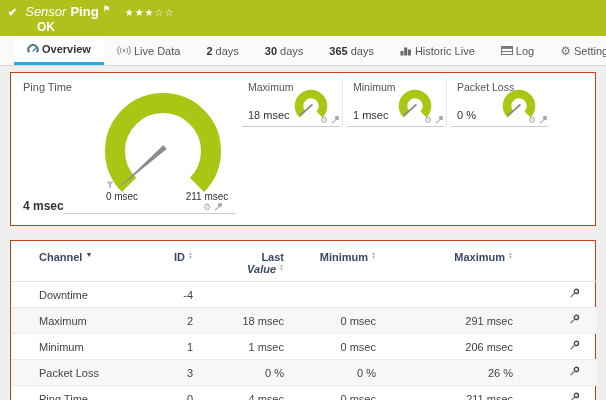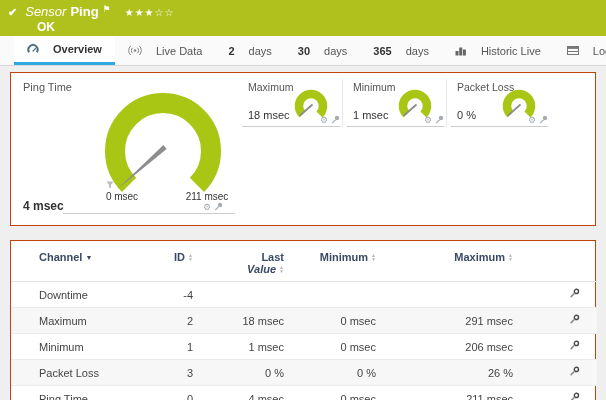--- a/index.html
+++ b/index.html
@@ -22,21 +22,21 @@
   .flag-icon { font-size:9px; vertical-align:super; position:relative; top:-4px; }
   .stars { font-size:10px; letter-spacing:1px; margin-left:10px; cursor:pointer; }
   .sh-status { font-size:12px; font-weight:bold; margin:1px 0 0 29px; }
 
   
   .tabbar {
     height:30px; background:#fafafa; border-bottom:1px solid #d9d9d9;
     display:flex; align-items:stretch; padding-left:14px;
   }
   .tab {
-    display:flex; align-items:center; gap:14px; padding:0 13px;
+    display:flex; align-items:center; gap:3px; padding:0 13px;
     color:#555; cursor:pointer; white-space:nowrap;
   }
   .tab .num { font-weight:bold; color:#333; }
   .tab.active {
     background:#fff; border-bottom:3px solid #2ba9e0; color:#333; font-weight:bold;
   }
   .tab .ticon { display:inline-flex; align-items:center; }
   .gear-glyph { font-size:12px; color:#777; font-style:normal; }
 
   
@@ -70,21 +70,21 @@
   
   .table-panel { margin-top:14px; }
   table { width:100%; border-collapse:collapse; table-layout:fixed; }
   col.c-channel{width:150px;} col.c-id{width:50px;} col.c-last{width:95px;}
   col.c-min{width:110px;} col.c-max{width:135px;} col.c-act{width:46px;}
   thead th {
     font-size:11px; font-weight:bold; color:#3a4a66; text-align:left;
     padding:10px 0 6px 0; vertical-align:top; border-bottom:1px solid #e3e3e3;
   }
   th.num, td.num { text-align:right; }
-  th .hflex { display:inline-flex; align-items:center; gap:3px; }
+  th .hflex { display:inline-flex; gap:3px; }
   th.num .hwrap { display:flex; justify-content:flex-end;font-style:italic; }
   .th-channel { padding-left:28px !important; cursor:pointer; }
   .sort-desc { font-size:7px; color:#3a4a66; }
   .sort-both { display:inline-flex; flex-direction:column; line-height:4px; font-size:5px; color:#b5b5b5; cursor:pointer; }
   tbody td { font-size:11px; color:#444; padding:6px 0; border-bottom:1px solid #ebebeb; }
   tbody tr:nth-child(even) { background:#f7f7f7; }
   tbody tr { cursor:pointer; }
   td.ch { padding-left:28px; }
   td.pr-id, th.pr-id { padding-right:18px; }
   td.pr-last, th.pr-last { padding-right:22px; }

